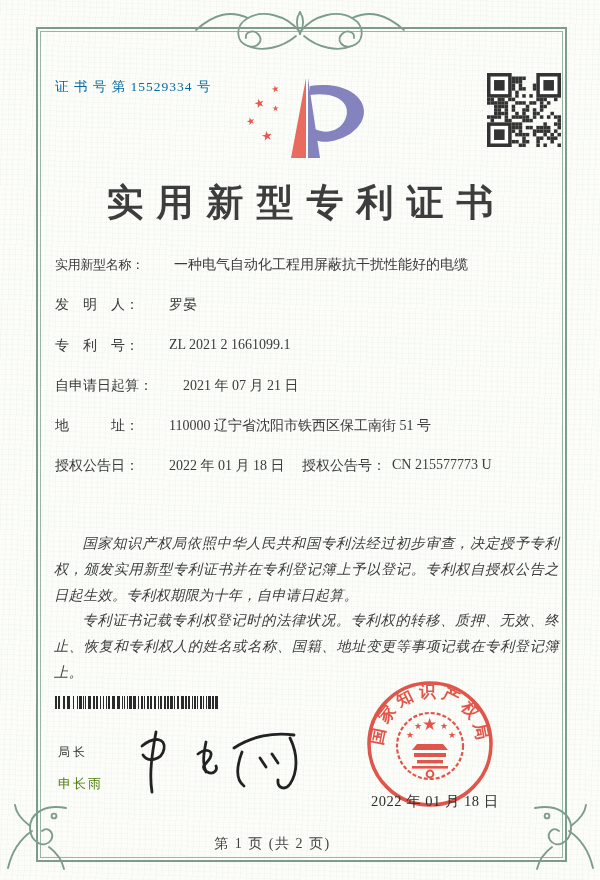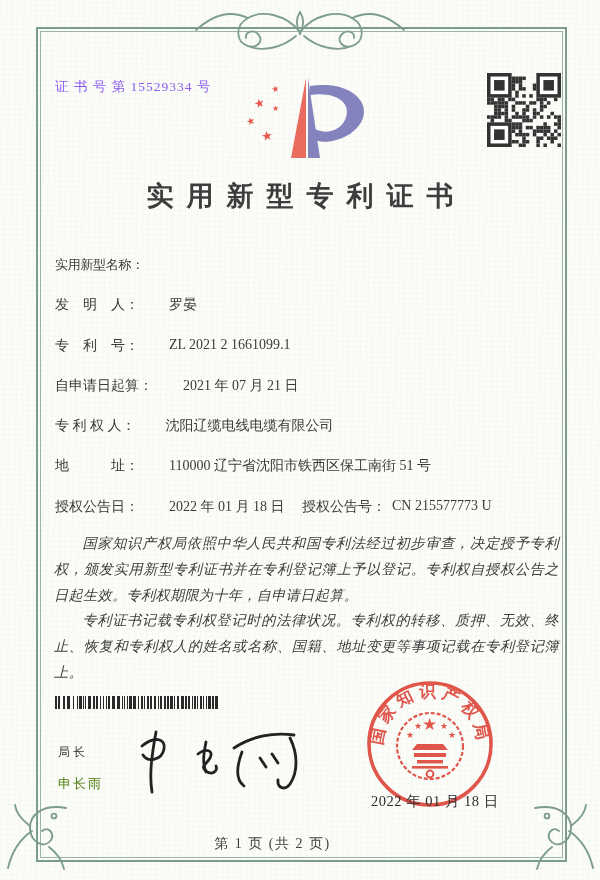--- a/index.html
+++ b/index.html
@@ -17,28 +17,28 @@
       repeating-linear-gradient(2deg, rgba(125,166,146,.045) 0 1px, transparent 1px 5px);
   }
   
   .frame-outer{position:absolute;left:36px;top:27px;right:33px;bottom:18px;border:2px solid #7d9c8d;}
   .frame-inner{position:absolute;inset:2px;border:1px solid #9ab5a8;}
   .ornament{position:absolute;pointer-events:none;}
   .orn-top{left:190px;top:6px;}
   .orn-bl{left:2px;bottom:8px;}
   .orn-br{right:1px;bottom:8px;transform:scaleX(-1);}
 
-  .cert-no{position:absolute;left:55px;top:78px;font-size:13.5px;letter-spacing:1px;color:#8b5cf6;}
+  .cert-no{position:absolute;left:55px;top:78px;font-size:13.5px;letter-spacing:1px;color:#0369a1;}
 
   .logo{position:absolute;left:222px;top:74px;}
   .qr{position:absolute;left:487px;top:73px;}
 
   .title{
     position:absolute;left:0;right:0;top:178px;text-align:center;
-    font-size:27px;font-weight:600;letter-spacing:13px;text-indent:13px;color:#3d3d3d;
+    font-size:37px;font-weight:600;letter-spacing:13px;text-indent:13px;color:#3d3d3d;
   }
 
   .fields{position:absolute;left:55px;top:256px;width:480px;font-size:14px;}
   .field-row{height:40.3px;display:flex;align-items:flex-start;position:relative;gap:24px;}
   .field-row .label{color:#3a3a3a;white-space:pre;}
   .field-row .value{margin-left:6px;white-space:pre;}
   .field-row .label-small{font-size:13px;letter-spacing:-0.3px;}
   .pair2{position:absolute;left:247px;top:0;display:flex;}
 
   .paras{position:absolute;left:54px;right:41px;top:531px;
@@ -262,36 +262,33 @@
     <rect x="0" y="49.33333333333333" width="24.666666666666664" height="24.666666666666664" fill="#333"></rect>
     <rect x="3.5238095238095237" y="52.857142857142854" width="17.61904761904762" height="17.61904761904762" fill="#fff"></rect>
     <rect x="7.0476190476190474" y="56.38095238095238" width="10.571428571428571" height="10.571428571428571" fill="#333"></rect>
   </svg>
 
 <div class="title">实用新型专利证书</div>
 
 <div class="fields">
   <div class="field-row">
     <span class="label label-small">实用新型名称：</span>
+    <span class="value">一种电气自动化工程用屏蔽抗干扰性能好的电缆</span>
   </div>
   <div class="field-row">
     <span class="label">发　明　人：</span>
     <span class="value">罗晏</span>
   </div>
   <div class="field-row">
     <span class="label">专　利　号：</span>
     <span class="value">ZL 2021 2 1661099.1</span>
   </div>
   <div class="field-row">
     <span class="label">自申请日起算：</span>
     <span class="value">2021 年 07 月 21 日</span>
-  </div>
-  <div class="field-row">
-    <span class="label">专 利 权 人：</span>
-    <span class="value">沈阳辽缆电线电缆有限公司</span>
   </div>
   <div class="field-row">
     <span class="label">地　　　址：</span>
     <span class="value">110000 辽宁省沈阳市铁西区保工南街 51 号</span>
   </div>
   <div class="field-row">
     <span class="label">授权公告日：</span>
     <span class="value">2022 年 01 月 18 日</span>
     <span class="pair2">
       <span class="label">授权公告号：</span>

